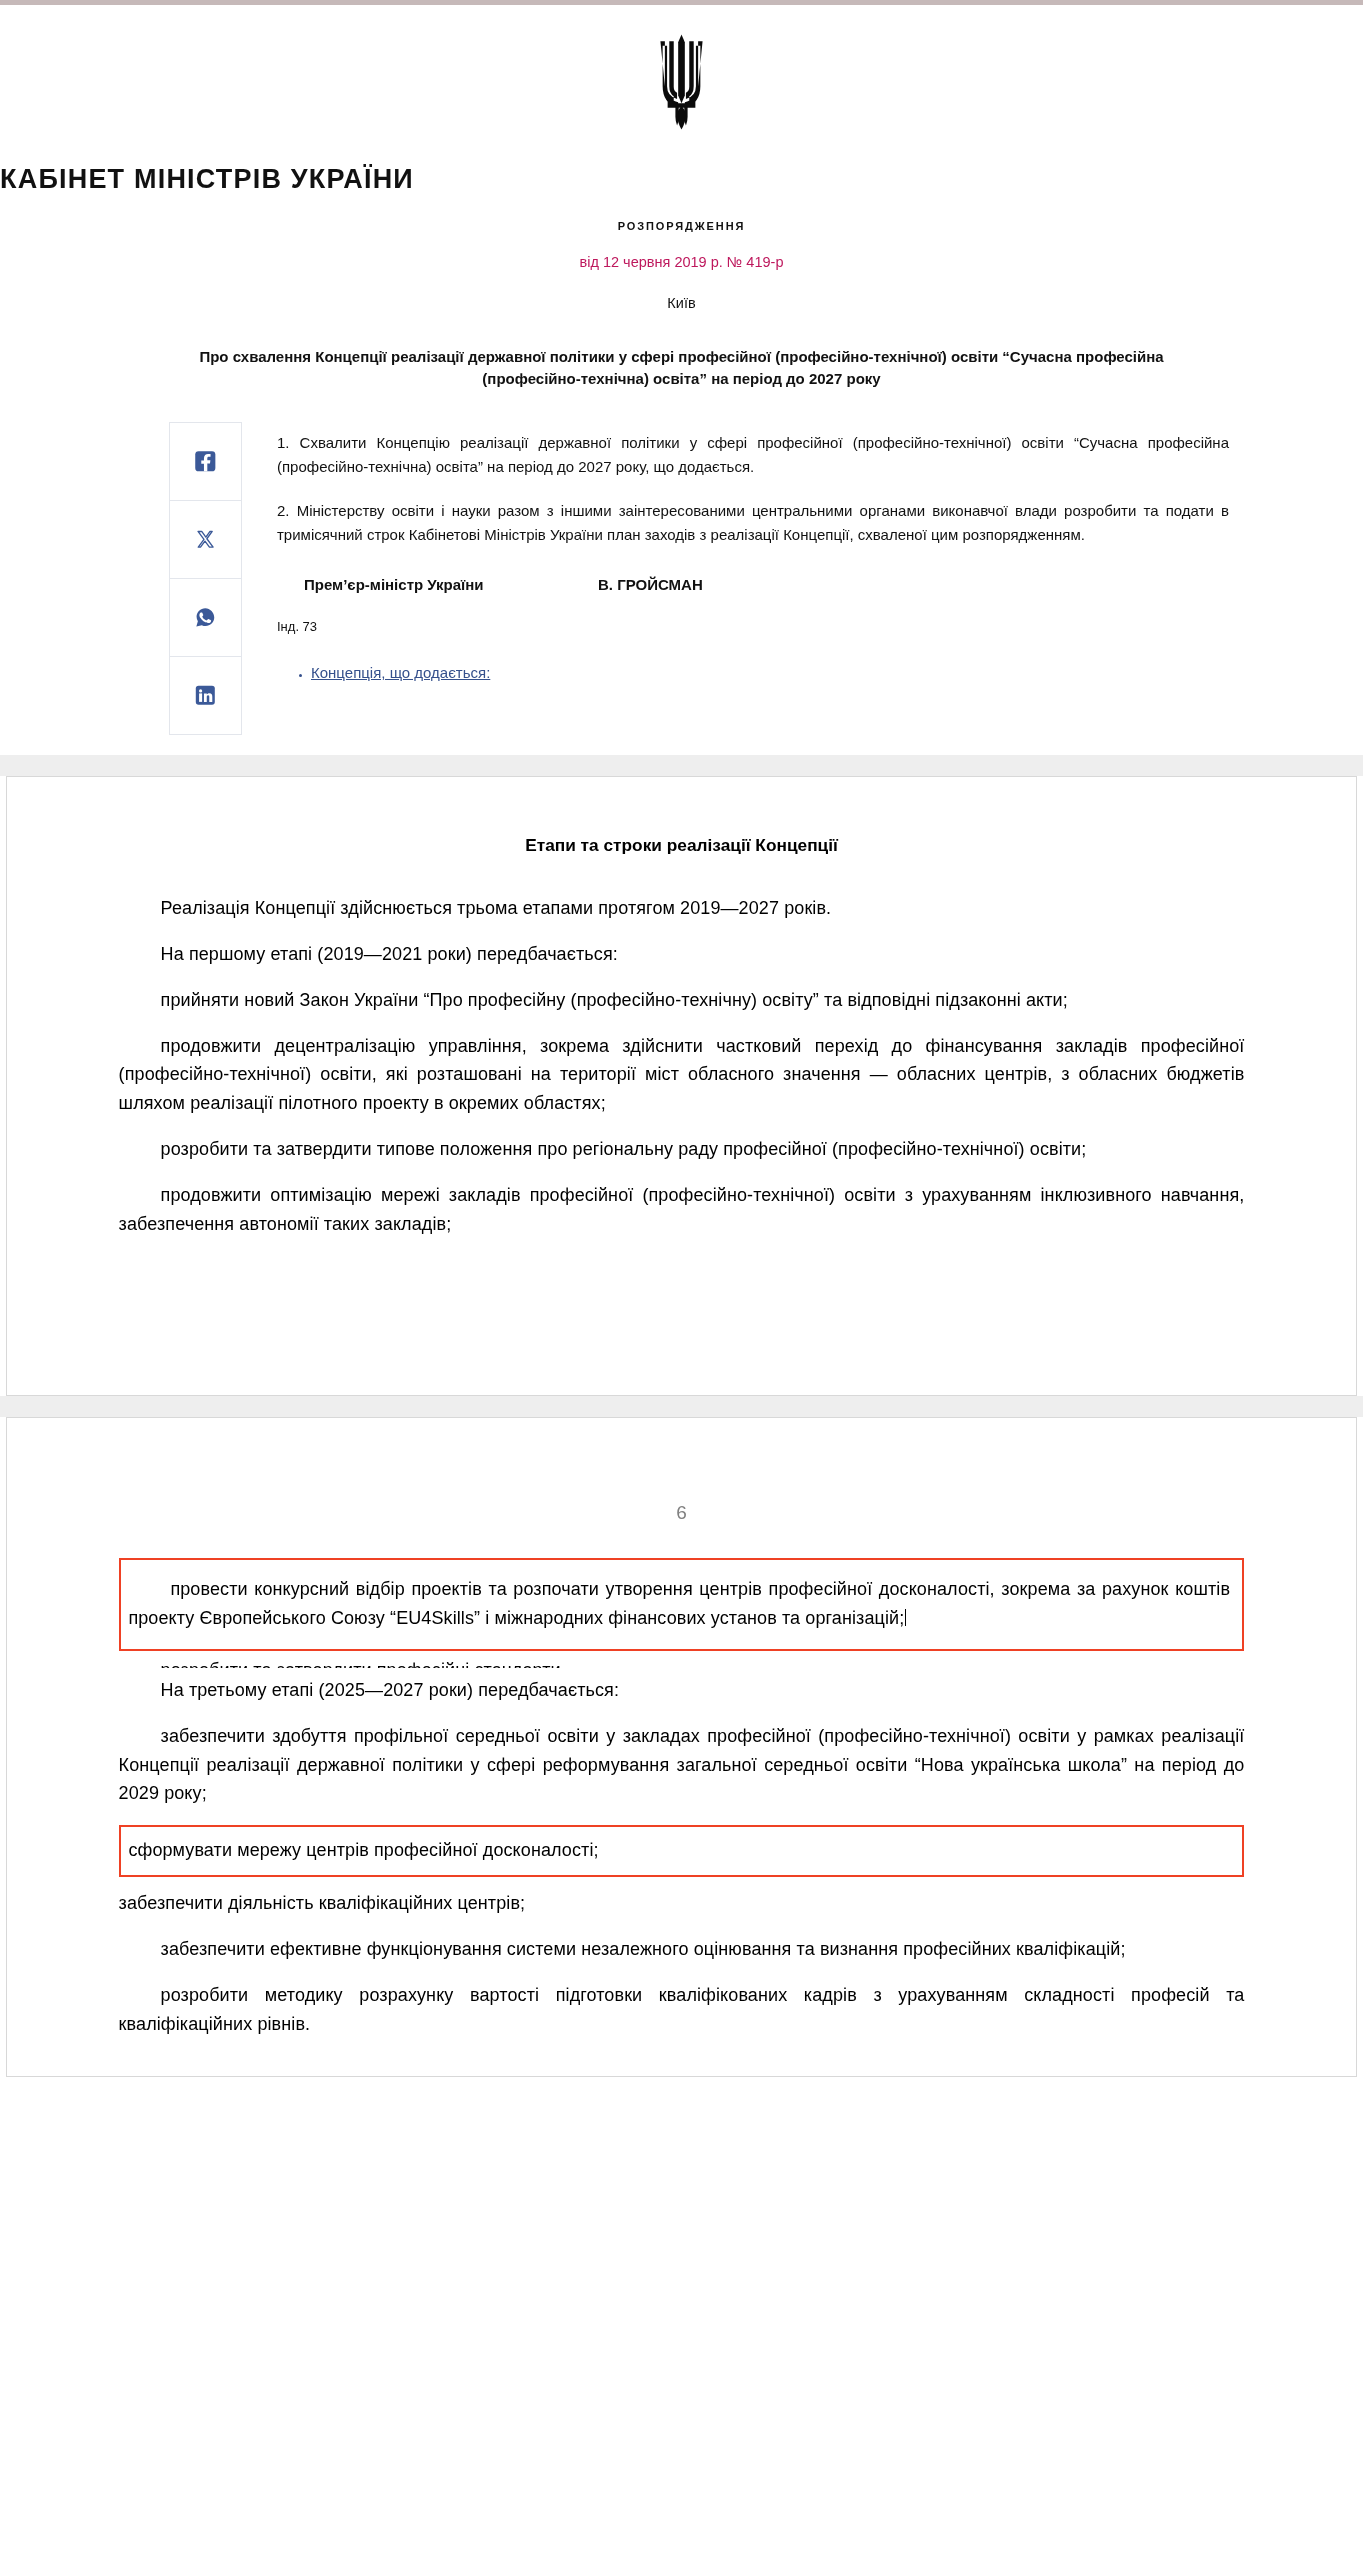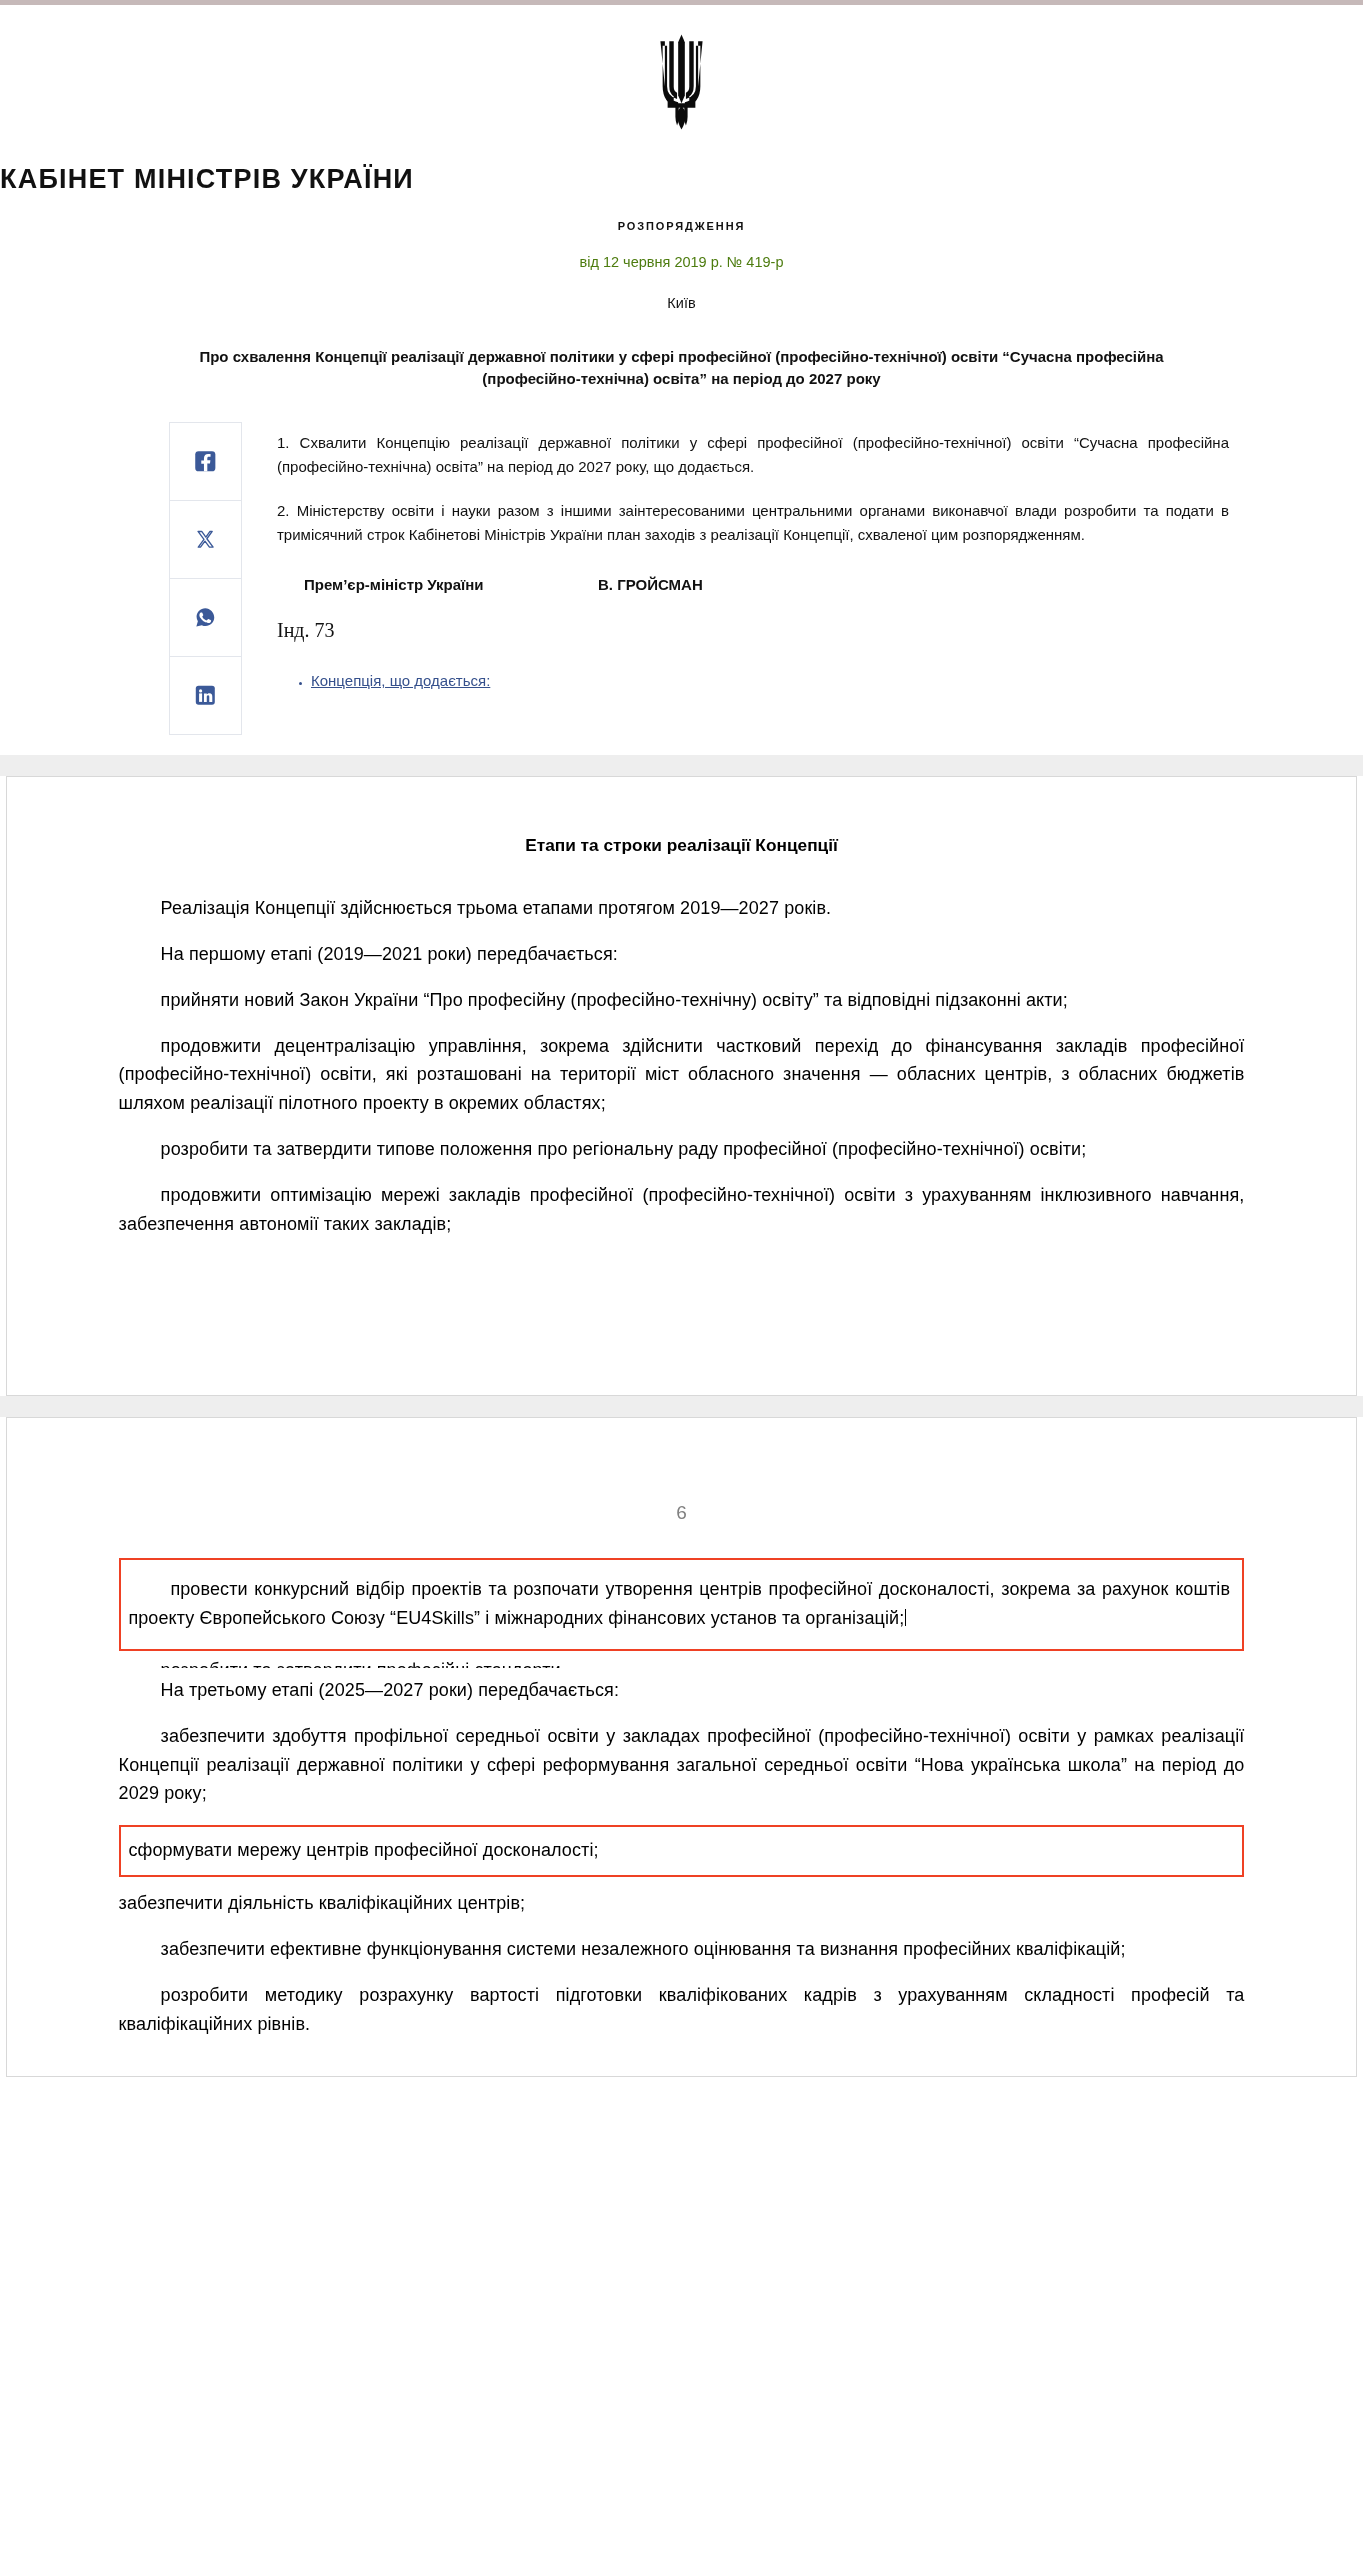--- a/index.html
+++ b/index.html
@@ -54,21 +54,21 @@
     font-weight: 700;
     letter-spacing: 1.9px;
     margin-top: 24.6px;
     color: #111;
   }
 
   .doc-meta {
     text-align: center;
     font-size: 14.5px;
     margin-top: 22.4px;
-    color: #4d7c0f;
+    color: #be185d;
   }
 
   .doc-city {
     text-align: center;
     font-size: 14.5px;
     margin-top: 24.6px;
     color: #111;
   }
 
   .doc-subject {
@@ -123,24 +123,23 @@
   .signature-row {
     display: flex;
     margin: 29px 0 26px 0;
     font-size: 15px;
     font-weight: 700;
     color: #111;
   }
   .sig-title { width: 321px; padding-left: 27px; box-sizing: border-box;}
   .sig-name  { }
   .ind-line {
-    font-size: 20px;
+    font-size: 13px;
     margin: 0 0 30px 0;
     color: #111;
-    font-family: Liberation Serif, serif;
   }
   .attach-list {
     margin: 0;
     padding-left: 34px;
     list-style: disc;
   }
   .attach-list li { color: #35508c; }
   .attach-link {
     font-size: 15px;
     color: #35508c;

